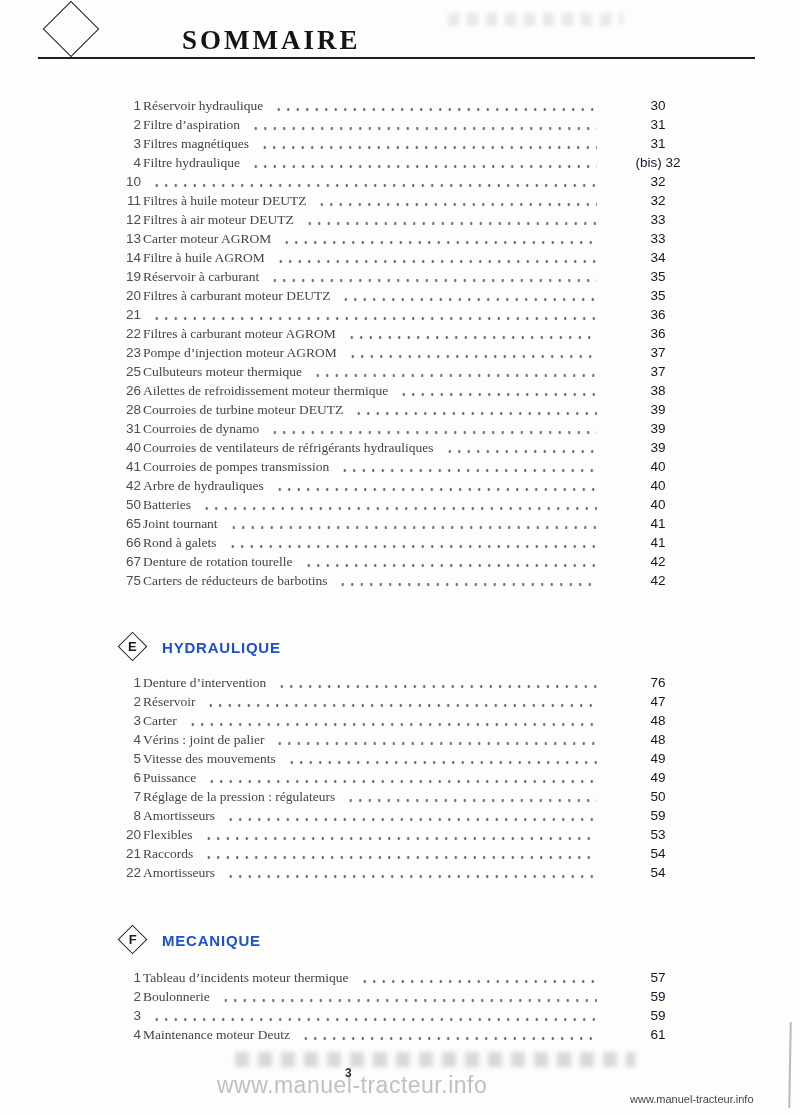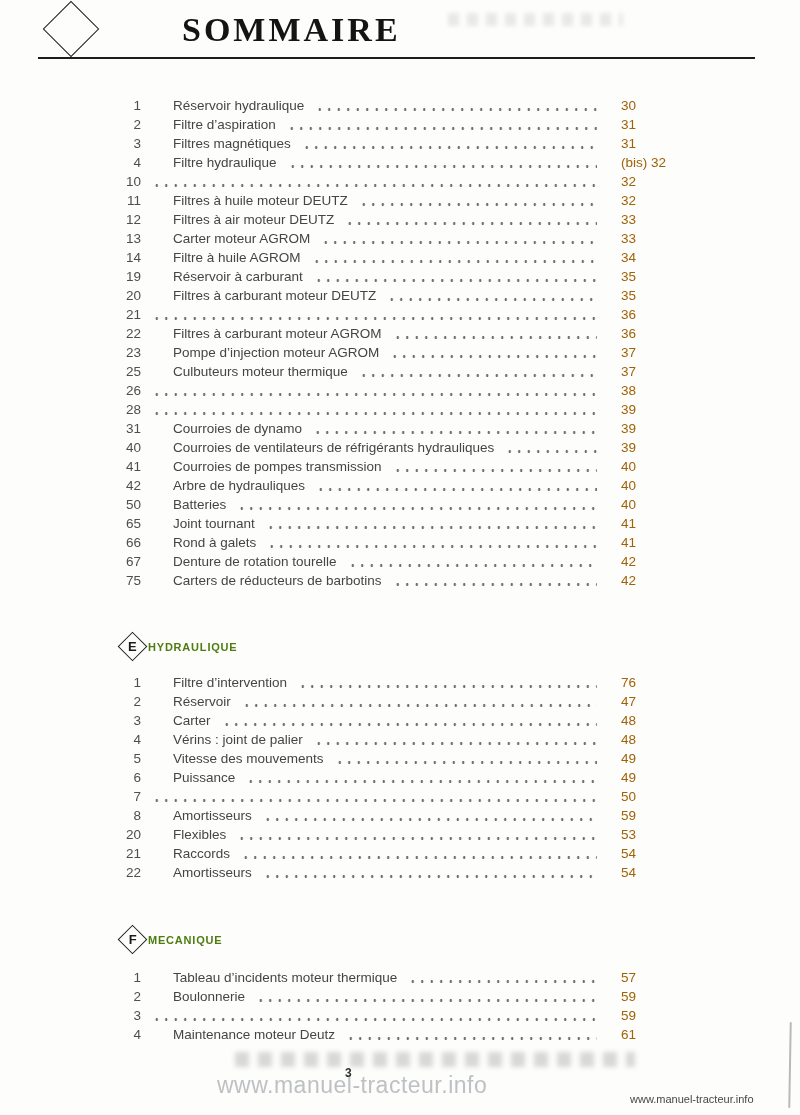--- a/index.html
+++ b/index.html
@@ -9,23 +9,23 @@
     background:#fdfdfc; overflow:hidden;
     font-family:"Liberation Sans", sans-serif; color:#474747;
   }
 
   
   .diamond-big {
     position:absolute; left:51px; top:9px; width:40px; height:40px;
     border:1.6px solid #222; transform:rotate(45deg); background:transparent;
   }
   .page-title {
-    position:absolute; left:182px; top:11px;
+    position:absolute; left:182px; top:25px;
     font-family:"Liberation Serif", serif; font-weight:bold;
-    font-size:34px; letter-spacing:3px; color:#141414; white-space:nowrap;
+    font-size:27px; letter-spacing:3px; color:#141414; white-space:nowrap;
   }
   .header-rule {
     position:absolute; left:38px; top:57px; width:717px; height:2px;
     background:#1d1d1d;
   }
   .ghost-top {
     position:absolute; left:448px; top:13px; width:175px; height:13px;
     background:repeating-linear-gradient(90deg, rgba(140,140,140,.55) 0 11px, rgba(0,0,0,0) 11px 19px);
     filter:blur(2px); opacity:.33;
   }
@@ -40,35 +40,35 @@
   .diamond-box { width:30px; height:30px; position:relative; flex:0 0 30px; }
   .diamond-sm {
     position:absolute; left:4px; top:4px; width:21px; height:21px;
     border:1.8px solid #1f1f1f; transform:rotate(45deg);
     display:flex; align-items:center; justify-content:center;
   }
   .section-letter {
     transform:rotate(-45deg); font-weight:bold; font-size:13px; color:#1a1a1a;
   }
   .section-heading {
-    font-size:11px; font-weight:bold; letter-spacing:.8px;
-    color:#4d7c0f; white-space:nowrap;
+    margin-left:14px; font-size:15px; font-weight:bold; letter-spacing:.8px;
+    color:#1d4ed8; white-space:nowrap;
   }
   .sec-1 .rows { margin-top:10px; }
   .sec-2 .rows { margin-top:12px; }
 
   .row { display:flex; height:19px; line-height:19px; font-size:13.5px; }
   .num { flex:0 0 46px; text-align:right; color:#4e4e4e; }
-  .label { margin-left:32px; white-space:nowrap; color:#454545; }
+  .label { margin-left:2px; white-space:nowrap; color:#454545;font-family:Liberation Serif, serif; }
   .leader {
     flex:1 1 auto; margin-left:9px; margin-right:24px; height:19px;
     background-image:radial-gradient(circle, #6f6f6f 1.1px, rgba(0,0,0,0) 1.5px);
     background-size:9.5px 19px; background-position:2px 4px; background-repeat:repeat-x;
   }
-  .pagecol { flex:0 0 74px; text-align:left; color:#a16207; white-space:nowrap; }
+  .pagecol { flex:0 0 74px; text-align:center; color:#0f172a; white-space:nowrap; }
 
   
   .ghost-bottom {
     position:absolute; left:235px; top:1052px; width:400px; height:15px;
     background:repeating-linear-gradient(90deg, rgba(90,90,90,.65) 0 14px, rgba(0,0,0,0) 14px 23px);
     filter:blur(2.5px); opacity:.35;
   }
   .watermark-center {
     position:absolute; left:217px; top:1072px; font-size:23px; letter-spacing:.5px;
     color:#bec1c3; white-space:nowrap;
@@ -198,26 +198,28 @@
 
   <div class="row">
     <span class="num">25</span>
     <span class="label">Culbuteurs moteur thermique</span>
     <span class="leader"></span>
     <span class="pagecol">37</span>
   </div>
 
   <div class="row">
     <span class="num">26</span>
+    <span class="label">Ailettes de refroidissement moteur thermique</span>
     <span class="leader"></span>
     <span class="pagecol">38</span>
   </div>
 
   <div class="row">
     <span class="num">28</span>
+    <span class="label">Courroies de turbine moteur DEUTZ</span>
     <span class="leader"></span>
     <span class="pagecol">39</span>
   </div>
 
   <div class="row">
     <span class="num">31</span>
     <span class="label">Courroies de dynamo</span>
     <span class="leader"></span>
     <span class="pagecol">39</span>
   </div>
@@ -285,21 +287,21 @@
       <span class="diamond-box">
         <span class="diamond-sm">
           <span class="section-letter">E</span>
         </span>
       </span>
       <h2 class="section-heading">HYDRAULIQUE</h2>
     </div>
     <div class="rows">
   <div class="row">
     <span class="num">1</span>
-    <span class="label">Filtre d’intervention</span>
+    <span class="label">Denture d’intervention</span>
     <span class="leader"></span>
     <span class="pagecol">76</span>
   </div>
 
   <div class="row">
     <span class="num">2</span>
     <span class="label">Réservoir</span>
     <span class="leader"></span>
     <span class="pagecol">47</span>
   </div>
@@ -327,20 +329,21 @@
 
   <div class="row">
     <span class="num">6</span>
     <span class="label">Puissance</span>
     <span class="leader"></span>
     <span class="pagecol">49</span>
   </div>
 
   <div class="row">
     <span class="num">7</span>
+    <span class="label">Réglage de la pression : régulateurs</span>
     <span class="leader"></span>
     <span class="pagecol">50</span>
   </div>
 
   <div class="row">
     <span class="num">8</span>
     <span class="label">Amortisseurs</span>
     <span class="leader"></span>
     <span class="pagecol">59</span>
   </div>

